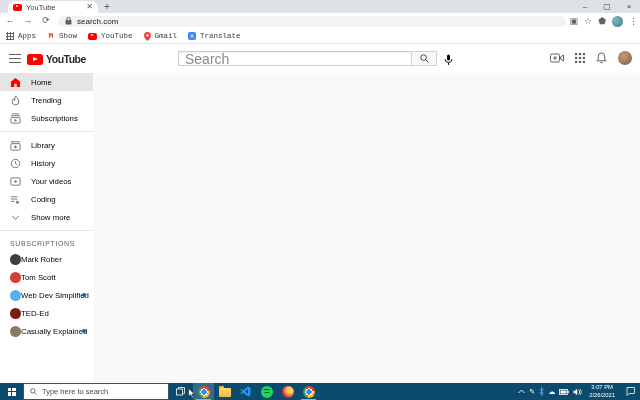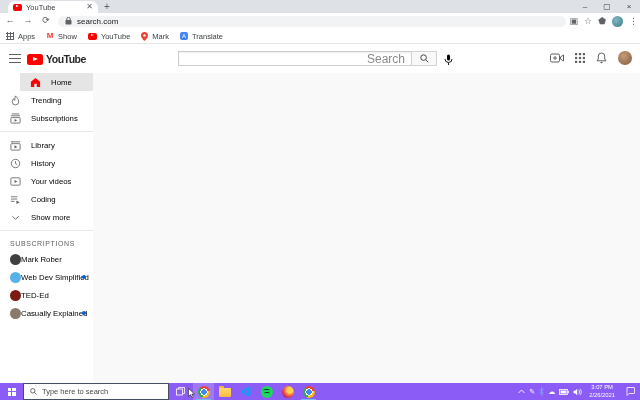--- a/index.html
+++ b/index.html
@@ -18,61 +18,61 @@
   .win-btn { width:22px; height:13px; display:flex; align-items:center; justify-content:center; font-size:8px; color:#3c4043; }
 
   .toolbar { position:absolute; top:13px; left:0; right:0; height:16px; background:#fff; }
   .nav-ico { position:absolute; top:2px; font-size:9px; color:#5f6368; width:12px; text-align:center; }
   .omnibox { position:absolute; left:58px; top:2.5px; width:508px; height:11.5px; background:#f1f3f4; border-radius:6px; display:flex; align-items:center; padding:0 7px; gap:5px; }
   .omnibox .url { font-size:8px; color:#202124; }
   .toolbar-right { position:absolute; right:2px; top:1.5px; display:flex; align-items:center; gap:6px; }
   .tb-ico { font-size:9px; color:#5f6368; line-height:13px; }
   .profile-avatar { width:11px; height:11px; border-radius:50%; background:radial-gradient(circle at 35% 35%, #7fb6c2, #3e7d8a); }
 
-  .bookmarksbar { position:absolute; top:29px; left:0; right:0; height:15px; background:#fff; border-bottom:1px solid #e4e6e8; display:flex; align-items:center; padding-left:6px; gap:11px; }
+  .bookmarksbar { position:absolute; top:29px; left:0; right:0; height:15px; background:#fff; border-bottom:1px solid #e4e6e8; display:flex; align-items:center; padding-left:6px; gap:11px;font-family:Liberation Mono, monospace; }
   .bm { display:flex; align-items:center; gap:4px; font-size:7.5px; color:#3c4043; }
   .bm-ico { width:8px; height:8px; flex:none; display:flex; align-items:center; justify-content:center; }
   .apps-grid { width:8px; height:8px; background:
      radial-gradient(circle, #5f6368 1px, transparent 1.1px) 0 0/3px 3px; }
   .gmail-m { color:#ea4335; font-weight:bold; font-size:8px; line-height:8px; }
   .yt-bm { width:9px; height:7px; background:#f00; border-radius:2px; position:relative; }
   .yt-bm::after { content:""; position:absolute; left:3.4px; top:1.8px; border-left:3px solid #fff; border-top:1.7px solid transparent; border-bottom:1.7px solid transparent; }
   .maps-pin { width:7px; height:9px; }
   .translate-sq { width:8px; height:8px; background:#4285f4; border-radius:2px; color:#fff; font-size:6px; display:flex; align-items:center; justify-content:center; }
 
   
   .yt-page { position:absolute; top:44px; left:0; right:0; bottom:17px; background:#f9f9f9; }
   .yt-header { position:absolute; top:0; left:0; right:0; height:29px; background:#fff; z-index:5; }
   .hamburger { position:absolute; left:9px; top:10px; width:12px; height:9px; display:flex; flex-direction:column; justify-content:space-between; }
   .hamburger span { height:1.2px; background:#606060; }
   .yt-logo { position:absolute; left:27px; top:9px; display:flex; align-items:center; gap:3px; }
   .yt-logo-mark { width:16px; height:11px; background:#f00; border-radius:2.5px; position:relative; }
   .yt-logo-mark::after { content:""; position:absolute; left:6px; top:3px; border-left:5px solid #fff; border-top:2.5px solid transparent; border-bottom:2.5px solid transparent; }
   .yt-logo-text { font-size:10.5px; font-weight:bold; letter-spacing:-0.5px; color:#282828; }
   .yt-search-wrap { position:absolute; left:178px; top:7px; display:flex; }
-  .yt-search-input { width:233px; height:15px; border:1px solid #ccc; border-right:none; padding:0 6px; font-size:12px; color:#111; font-family:"Liberation Sans",sans-serif; outline:none; box-shadow:inset 0 1px 2px #eee;text-align:right; }
+  .yt-search-input { width:233px; height:15px; border:1px solid #ccc; border-right:none; padding:0 6px; font-size:14px; color:#111; font-family:"Liberation Sans",sans-serif; outline:none; box-shadow:inset 0 1px 2px #eee; }
   .yt-search-input::placeholder { color:#8a8a8a; }
   .yt-search-btn { width:26px; height:15px; background:#f8f8f8; border:1px solid #d3d3d3; display:flex; align-items:center; justify-content:center; }
   .yt-mic { position:absolute; left:444px; top:8px; }
   .yt-header-right { position:absolute; right:8px; top:7px; display:flex; align-items:center; gap:11px; }
   .yt-avatar { width:14px; height:14px; border-radius:50%; background:radial-gradient(circle at 40% 35%, #c79b77, #7d5a3c); }
 
   .yt-sidebar { position:absolute; top:29px; left:0; width:93px; bottom:0; background:#fff; overflow:hidden; }
   .sb-item { height:18px; display:flex; align-items:center; padding-left:10px; gap:10px; }
-  .sb-item.active { background:#e5e5e5;margin-left:20px; }
+  .sb-item.active { background:#e5e5e5; }
   .sb-label { font-size:7.8px; color:#030303; white-space:nowrap; }
   .sb-icon { width:11px; height:11px; flex:none; }
   .sb-divider { height:0; border-top:1px solid #e8e8e8; margin:4px 0; }
   .sb-header { font-size:7px; letter-spacing:0.6px; color:#606060; padding:5px 0 3px 10px; }
   .sb-channel { height:18px; display:flex; align-items:center; padding-left:10px; position:relative; }
   .ch-avatar { width:11px; height:11px; border-radius:50%; flex:none; }
   .new-dot { position:absolute; right:7px; width:4px; height:4px; border-radius:50%; background:#065fd4; }
 
   
-  .taskbar { position:absolute; bottom:0; left:0; right:0; height:17px; background:#8b5cf6; display:flex; align-items:stretch; z-index:10; }
+  .taskbar { position:absolute; bottom:0; left:0; right:0; height:17px; background:#0c4a6e; display:flex; align-items:stretch; z-index:10; }
   .start-btn { width:23px; display:flex; align-items:center; justify-content:center; }
   .win-logo { width:8px; height:8px; display:grid; grid-template-columns:1fr 1fr; gap:1px; }
   .win-logo span { background:#fff; }
   .tb-search { width:146px; background:#fff; display:flex; align-items:center; gap:5px; padding-left:6px; border:1px solid #425061; }
   .tb-search-text { font-size:7.5px; color:#4a4a4a; white-space:nowrap; }
   .taskview { width:22px; display:flex; align-items:center; justify-content:center; }
   .tb-apps { display:flex; align-items:stretch; margin-left:2px; }
   .tb-app { width:21px; display:flex; align-items:center; justify-content:center; position:relative; }
   .tb-app.active-app { background:rgba(255,255,255,0.18); }
   .tb-app.running::after { content:""; position:absolute; bottom:0; left:3px; right:3px; height:1.5px; background:#76b9ed; }
@@ -140,21 +140,21 @@
   </span>
   <span class="bm">
     <span class="bm-ico yt-bm"></span>
     <span>YouTube</span>
   </span>
   <span class="bm">
     <svg class="bm-ico maps-pin" viewBox="0 0 7 9">
       <path d="M3.5 0 A3.5 3.5 0 0 1 7 3.5 C7 6 3.5 9 3.5 9 C3.5 9 0 6 0 3.5 A3.5 3.5 0 0 1 3.5 0Z" fill="#ea4335"></path>
       <circle cx="3.5" cy="3.4" r="1.2" fill="#fff"></circle>
     </svg>
-    <span>Mark</span>
+    <span>Gmail</span>
   </span>
   <span class="bm">
     <span class="bm-ico translate-sq">A</span>
     <span>Translate</span>
   </span>
 </div>
 
 <div class="yt-page">
 
   <div class="yt-header">
@@ -275,20 +275,25 @@
     <div class="sb-divider"></div>
 
     <div class="sb-header">SUBSCRIPTIONS</div>
 
     <div class="sb-channel">
       <span class="ch-avatar" style="background-color: rgb(63, 63, 63);"></span>
       <span class="sb-label">Mark Rober</span>
 
     </div>
     <div class="sb-channel">
+      <span class="ch-avatar" style="background-color: rgb(214, 62, 50);"></span>
+      <span class="sb-label">Tom Scott</span>
+
+    </div>
+    <div class="sb-channel">
       <span class="ch-avatar" style="background-color: rgb(86, 178, 232);"></span>
       <span class="sb-label">Web Dev Simplified</span>
       <span class="new-dot"></span>
     </div>
     <div class="sb-channel">
       <span class="ch-avatar" style="background-color: rgb(124, 26, 21);"></span>
       <span class="sb-label">TED-Ed</span>
 
     </div>
     <div class="sb-channel">

